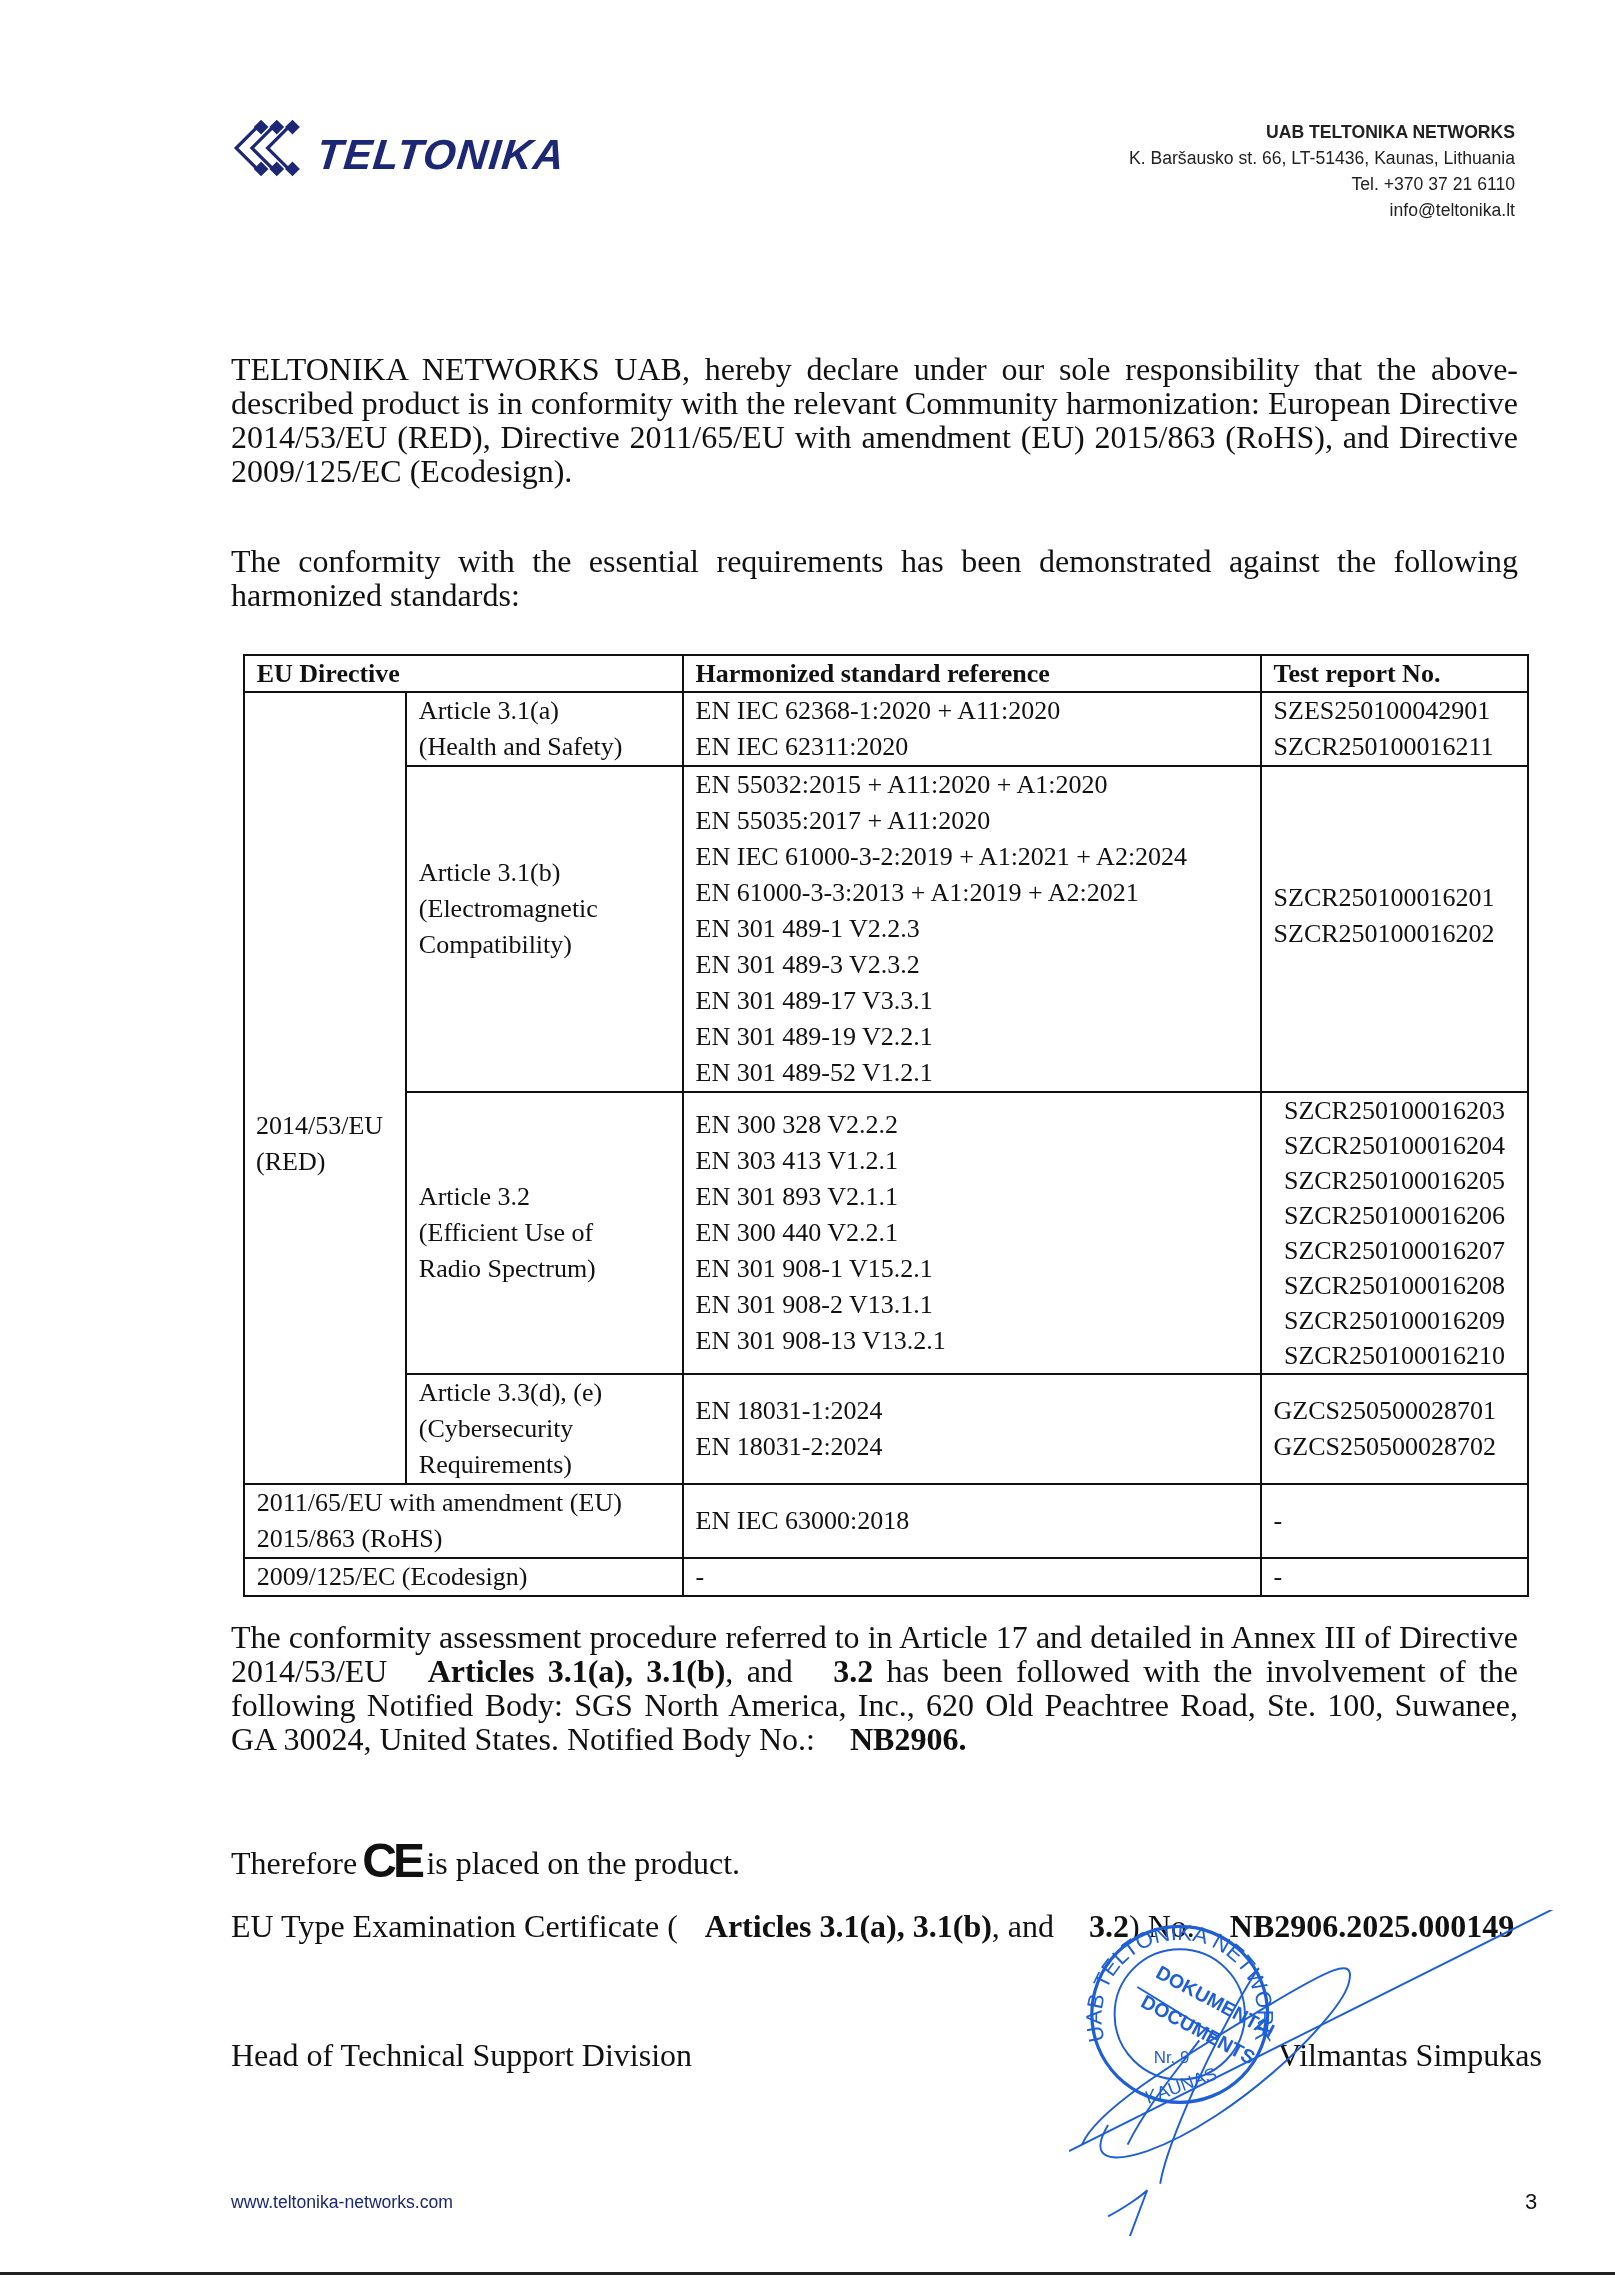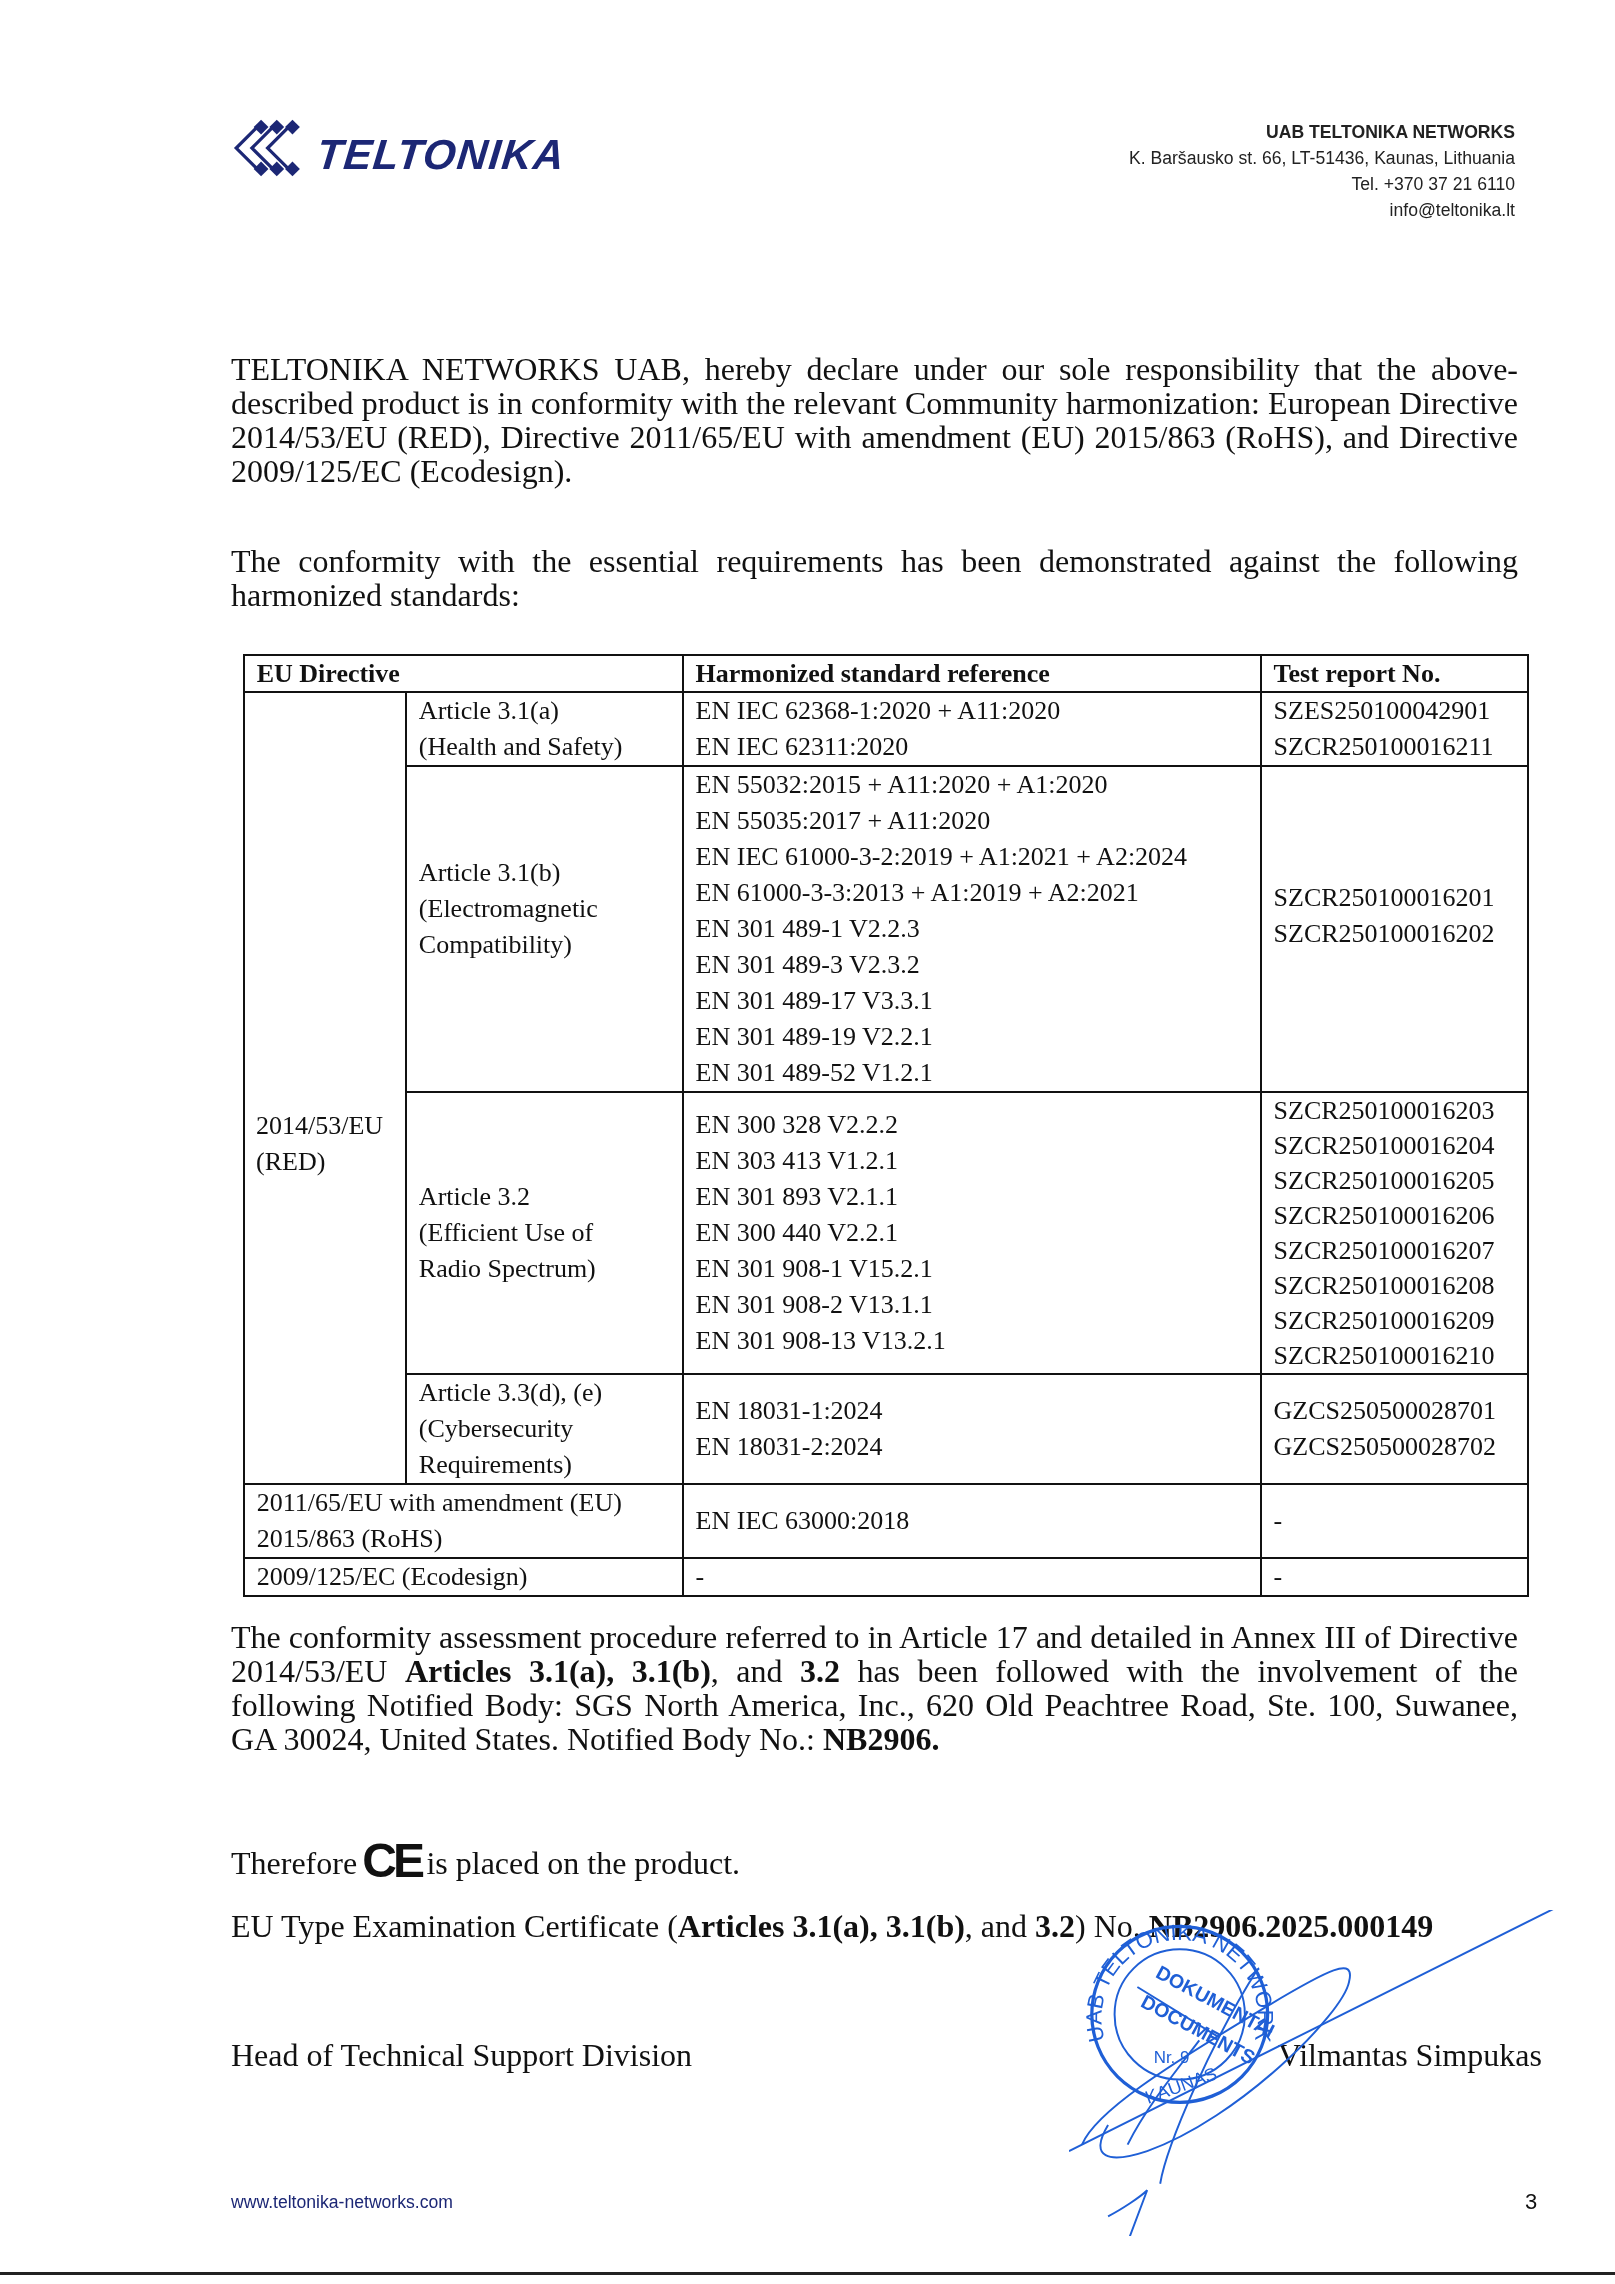--- a/index.html
+++ b/index.html
@@ -25,21 +25,21 @@
   #para3 { top:1620px; }
   #ce-line { left:231px; top:1839px; font-size:32px; line-height:43px; }
   .ce-mark { font-family:"Liberation Sans", sans-serif; font-weight:bold; font-size:48px; letter-spacing:-3.9px; vertical-align:-2.6px; margin:0 5.2px; }
   #cert-line { left:231px; top:1905px; font-size:32px; line-height:43px; white-space:nowrap; }
   #signer-title { left:231px; top:2034px; font-size:32px; line-height:43px; }
   #signer-name { left:1278px; top:2034px; font-size:32px; line-height:43px; }
   #stamp { left:1069px; top:1910px; width:508px; height:326px; pointer-events:none; }
   #footer-url { left:231px; top:2192px; font-family:"Liberation Sans", sans-serif; font-size:17.6px; color:#1c2775; }
   #page-number { left:1525px; top:2189px; font-family:"Liberation Sans", sans-serif; font-size:22px; }
   #bottom-rule { left:0; top:2272px; width:1616px; height:2.6px; background:#222; }
-  b { font-weight:bold; }
+  b { font-weight:bold;margin-left:27px; }
 </style>
 </head>
 <body>
 
 <div id="logo" class="abs">
   <svg width="85" height="72" viewBox="0 0 130 110" style="position:absolute;left:0;top:0;">
     <g fill="#1c2775">
       <rect x="38" y="12" width="16" height="16" transform="rotate(45 46 20)"></rect>
       <rect x="62" y="12" width="16" height="16" transform="rotate(45 70 20)"></rect>
       <rect x="86" y="12" width="16" height="16" transform="rotate(45 94 20)"></rect>
@@ -132,21 +132,21 @@
       </td>
       <td class="lines mid">
         <div>EN 300 328 V2.2.2</div>
         <div>EN 303 413 V1.2.1</div>
         <div>EN 301 893 V2.1.1</div>
         <div>EN 300 440 V2.2.1</div>
         <div>EN 301 908-1 V15.2.1</div>
         <div>EN 301 908-2 V13.1.1</div>
         <div>EN 301 908-13 V13.2.1</div>
       </td>
-      <td class="lines" style="line-height:35px;">
+      <td class="lines" style="line-height:35px;text-align:center;">
         <div>SZCR250100016203</div>
         <div>SZCR250100016204</div>
         <div>SZCR250100016205</div>
         <div>SZCR250100016206</div>
         <div>SZCR250100016207</div>
         <div>SZCR250100016208</div>
         <div>SZCR250100016209</div>
         <div>SZCR250100016210</div>
       </td>
     </tr>

